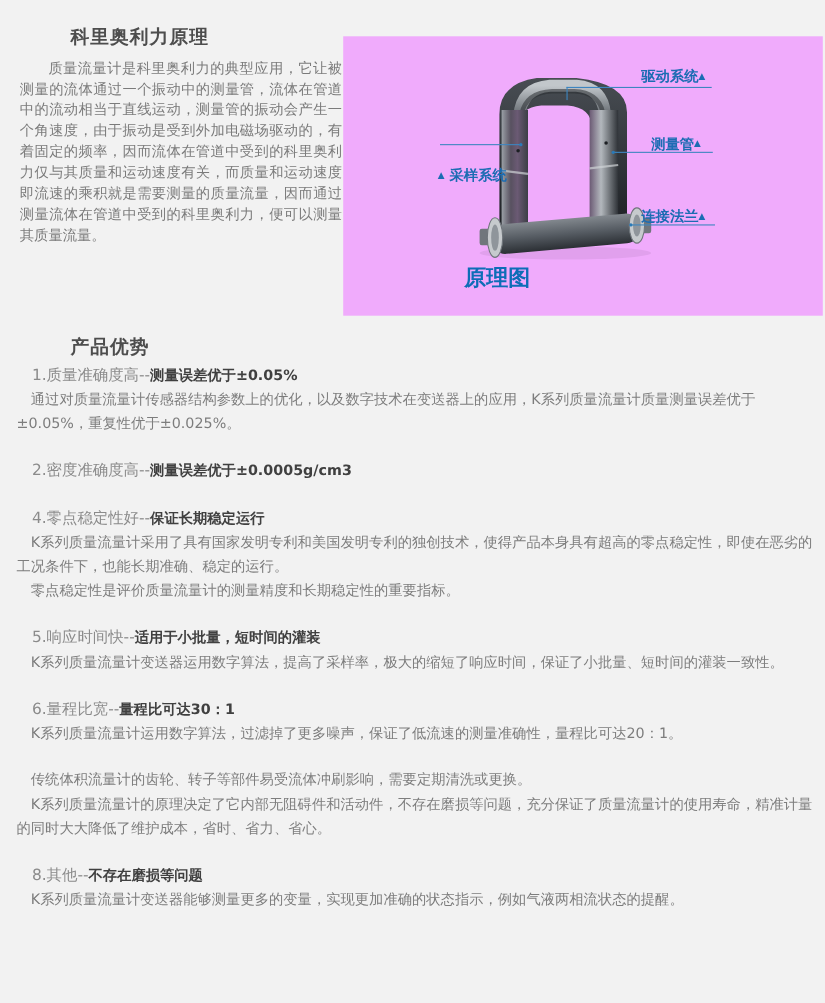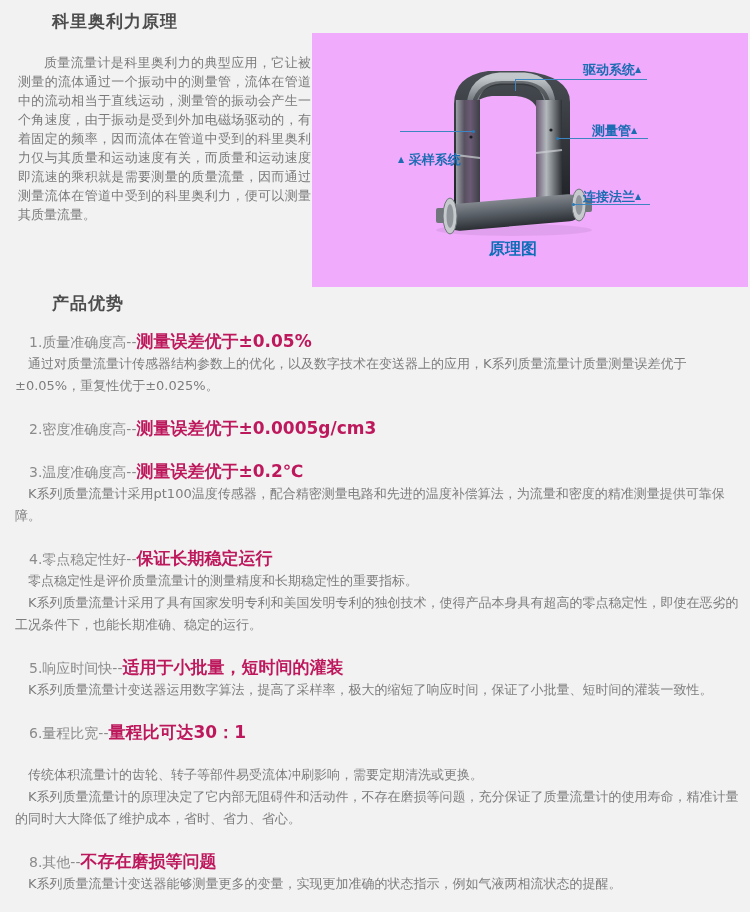--- a/index.html
+++ b/index.html
@@ -2,42 +2,42 @@
 <html><head>
 <meta charset="utf-8">
 <style>
   html,body{margin:0;padding:0;}
   .page{
     position:relative;width:750px;height:912px;background:#f2f2f2;
     font-family:"DejaVu Sans",sans-serif;overflow:hidden;
   }
   .sec-title{
     position:absolute;left:52px;font-size:17px;font-weight:bold;color:#4d4d4d;
-    letter-spacing:1px;margin:0;
+    letter-spacing:1px;margin:12px;
   }
   .p-title{top:10px;}
   .adv-title{top:292px;}
   .p-text{position:absolute;left:18px;top:53px;width:293px;}
   .p-text p{margin:0;font-size:13px;line-height:19px;color:#7b7b7b;
     text-align:justify;text-indent:2em;}
   
   .card{position:absolute;left:312px;top:33px;width:436px;height:254px;background:#f0abfc;}
   .meter{position:absolute;left:112px;top:25px;width:180px;height:180px;}
   .lbl{position:absolute;color:#1b6cb3;font-size:13px;font-weight:bold;white-space:nowrap;line-height:14px;}
   .lbl .arr{font-size:8px;vertical-align:2px;}
   .hline{position:absolute;height:0;border-top:1px solid #3d85c0;}
   .vline{position:absolute;width:0;border-left:1px solid #3d85c0;}
   .dot{position:absolute;width:3px;height:3px;border-radius:50%;background:#2a7ab8;}
-  .caption{position:absolute;left:110px;top:206px;width:182px;text-align:center;
-    font-size:16px;font-weight:bold;color:#0d6db7;}
+  .caption{position:absolute;left:110px;top:206px;width:182px;
+    font-size:20px;font-weight:bold;color:#0d6db7;}
   
   .adv-list{position:absolute;left:15px;top:330px;width:730px;}
   .adv-item{margin:0 0 20px 0;}
   .adv-head{font-size:14px;color:#8b8b8b;line-height:22px;text-indent:1em;}
-  .adv-head .hl{font-size:17px;color:#be185d;font-weight:bold;}
+  .adv-head .hl{font-size:13px;color:#404040;font-weight:bold;}
   .adv-item p{margin:0;font-size:13px;color:#7d7d7d;line-height:22px;text-indent:1em;padding-right:4px;}
 </style>
 </head>
 <body>
 
 <div class="page">
 
   <h1 class="sec-title p-title">科里奥利力原理</h1>
 
   <div class="p-text">
@@ -119,38 +119,35 @@
 
     <div class="adv-item">
       <div class="adv-head"><span class="pfx">1.质量准确度高--</span><span class="hl">测量误差优于±0.05%</span></div>
       <p>通过对质量流量计传感器结构参数上的优化，以及数字技术在变送器上的应用，K系列质量流量计质量测量误差优于±0.05%，重复性优于±0.025%。</p>
     </div>
 
     <div class="adv-item">
       <div class="adv-head"><span class="pfx">2.密度准确度高--</span><span class="hl">测量误差优于±0.0005g/cm3</span></div>
     </div>
 
-    <div class="adv-item">
-      <div class="adv-head"><span class="pfx">3.温度准确度高--</span><span class="hl">测量误差优于±0.2℃</span></div>
-      <p>K系列质量流量计采用pt100温度传感器，配合精密测量电路和先进的温度补偿算法，为流量和密度的精准测量提供可靠保障。</p>
-    </div>
 
     <div class="adv-item">
       <div class="adv-head"><span class="pfx">4.零点稳定性好--</span><span class="hl">保证长期稳定运行</span></div>
+      <p>K系列质量流量计采用了具有国家发明专利和美国发明专利的独创技术，使得产品本身具有超高的零点稳定性，即使在恶劣的工况条件下，也能长期准确、稳定的运行。</p>
       <p>零点稳定性是评价质量流量计的测量精度和长期稳定性的重要指标。</p>
-      <p>K系列质量流量计采用了具有国家发明专利和美国发明专利的独创技术，使得产品本身具有超高的零点稳定性，即使在恶劣的工况条件下，也能长期准确、稳定的运行。</p>
     </div>
 
     <div class="adv-item">
       <div class="adv-head"><span class="pfx">5.响应时间快--</span><span class="hl">适用于小批量，短时间的灌装</span></div>
       <p>K系列质量流量计变送器运用数字算法，提高了采样率，极大的缩短了响应时间，保证了小批量、短时间的灌装一致性。</p>
     </div>
 
     <div class="adv-item">
       <div class="adv-head"><span class="pfx">6.量程比宽--</span><span class="hl">量程比可达30：1</span></div>
+      <p>K系列质量流量计运用数字算法，过滤掉了更多噪声，保证了低流速的测量准确性，量程比可达20：1。</p>
     </div>
 
     <div class="adv-item">
       <p>传统体积流量计的齿轮、转子等部件易受流体冲刷影响，需要定期清洗或更换。</p>
       <p>K系列质量流量计的原理决定了它内部无阻碍件和活动件，不存在磨损等问题，充分保证了质量流量计的使用寿命，精准计量的同时大大降低了维护成本，省时、省力、省心。</p>
     </div>
 
     <div class="adv-item">
       <div class="adv-head"><span class="pfx">8.其他--</span><span class="hl">不存在磨损等问题</span></div>
       <p>K系列质量流量计变送器能够测量更多的变量，实现更加准确的状态指示，例如气液两相流状态的提醒。</p>

